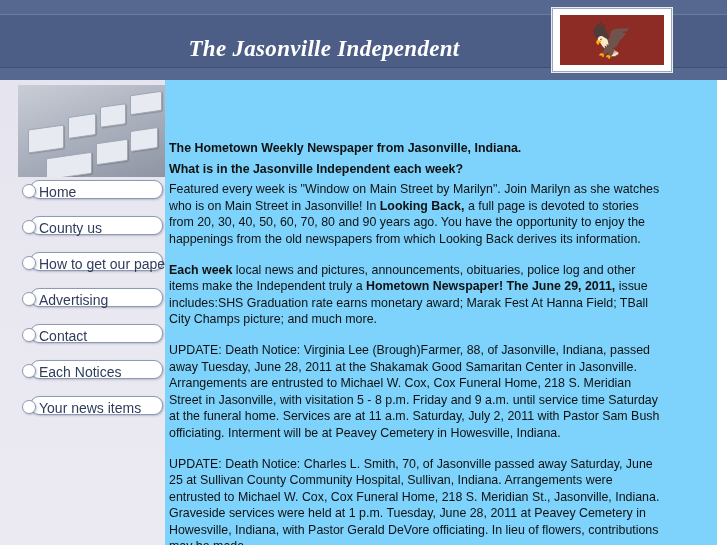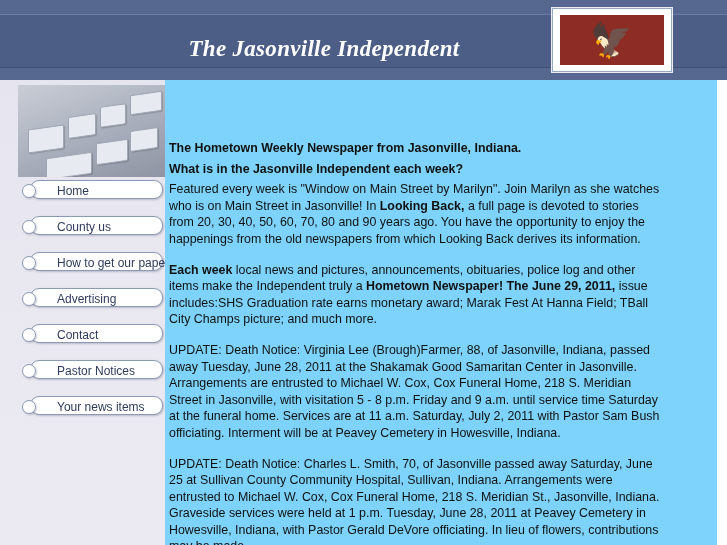--- a/index.html
+++ b/index.html
@@ -153,23 +153,23 @@
     top: 3px;
     width: 12px;
     height: 12px;
     background: #ffffff;
     border: 1px solid #8d9ab5;
     border-radius: 50%;
     box-shadow: 1px 1px 2px rgba(60,70,100,0.25);
   }
   .nav-label {
     position: absolute;
-    left: 26px;
+    left: 8px;
     top: 3px;
-    font-size: 12px;
+    font-size: 14px;
     color: #2f3c5c;
     font-family: "Liberation Sans", sans-serif;
     white-space: nowrap;
   }
 
   
   .main {
     position: absolute;
     left: 165px;
     top: 80px;
@@ -242,21 +242,21 @@
       <div class="nav-item">
         <span class="nav-label">How to get our paper</span>
       </div>
       <div class="nav-item">
         <span class="nav-label">Advertising</span>
       </div>
       <div class="nav-item">
         <span class="nav-label">Contact</span>
       </div>
       <div class="nav-item">
-        <span class="nav-label">Pastor Notices</span>
+        <span class="nav-label">Each Notices</span>
       </div>
       <div class="nav-item">
         <span class="nav-label">Your news items</span>
       </div>
     </div>
   </div>
 
   <div class="main">
     <div class="content">
 

